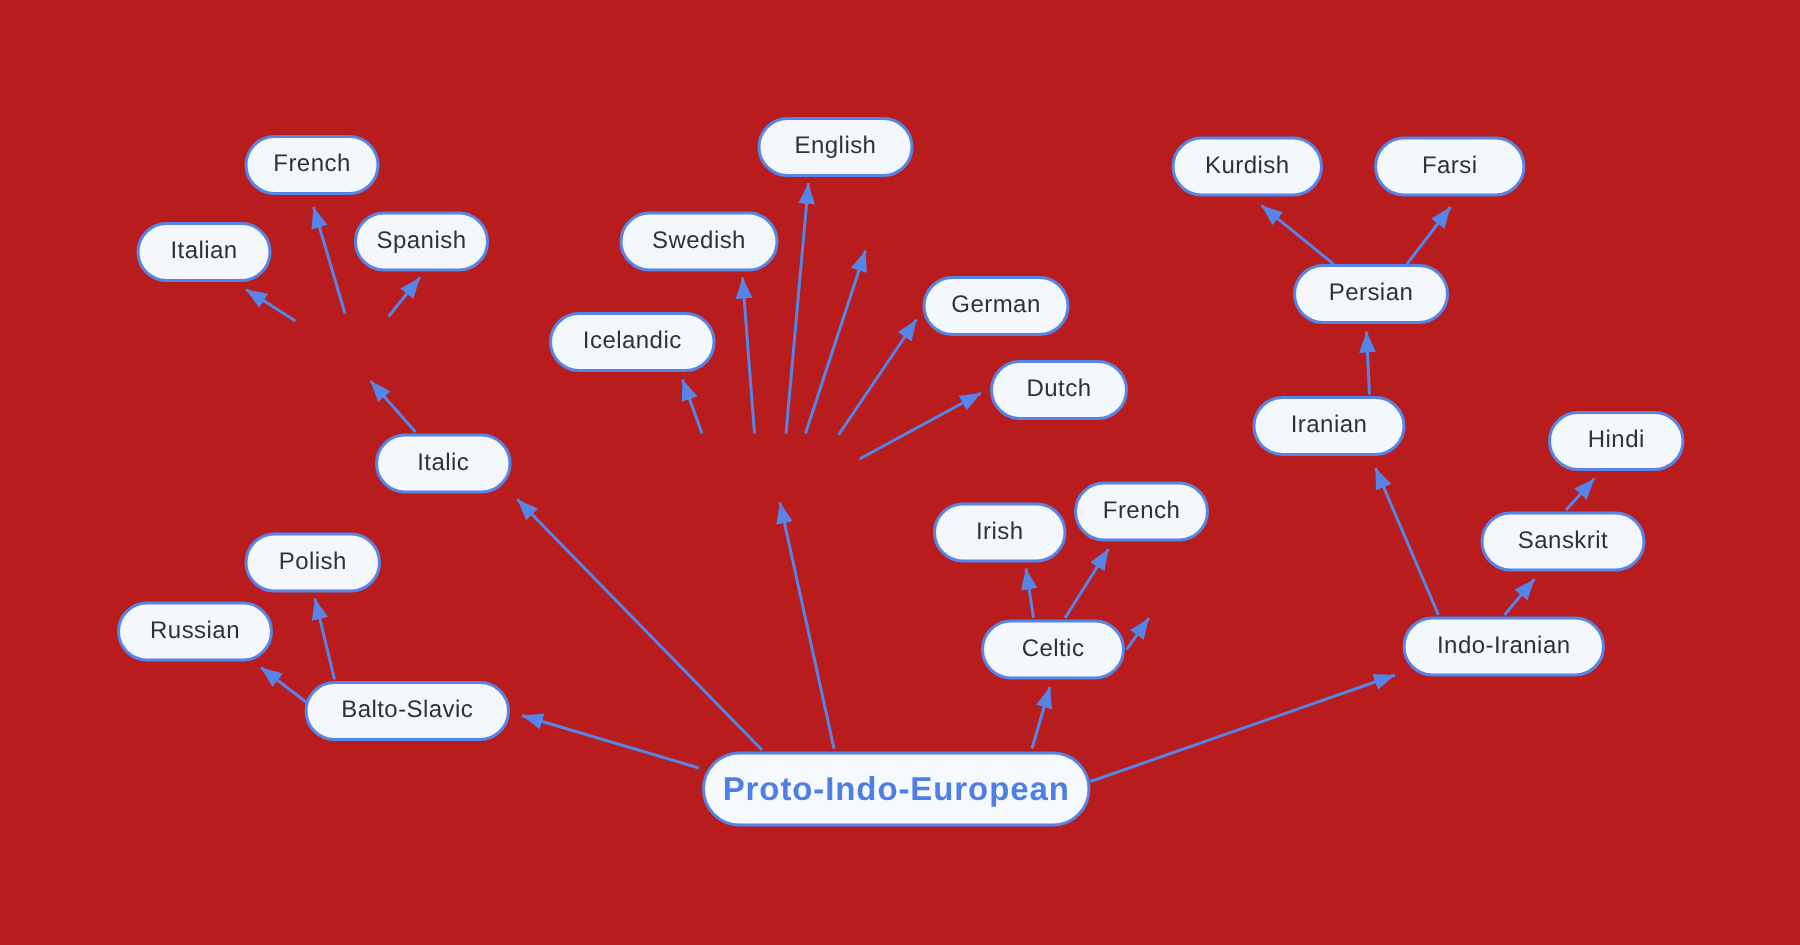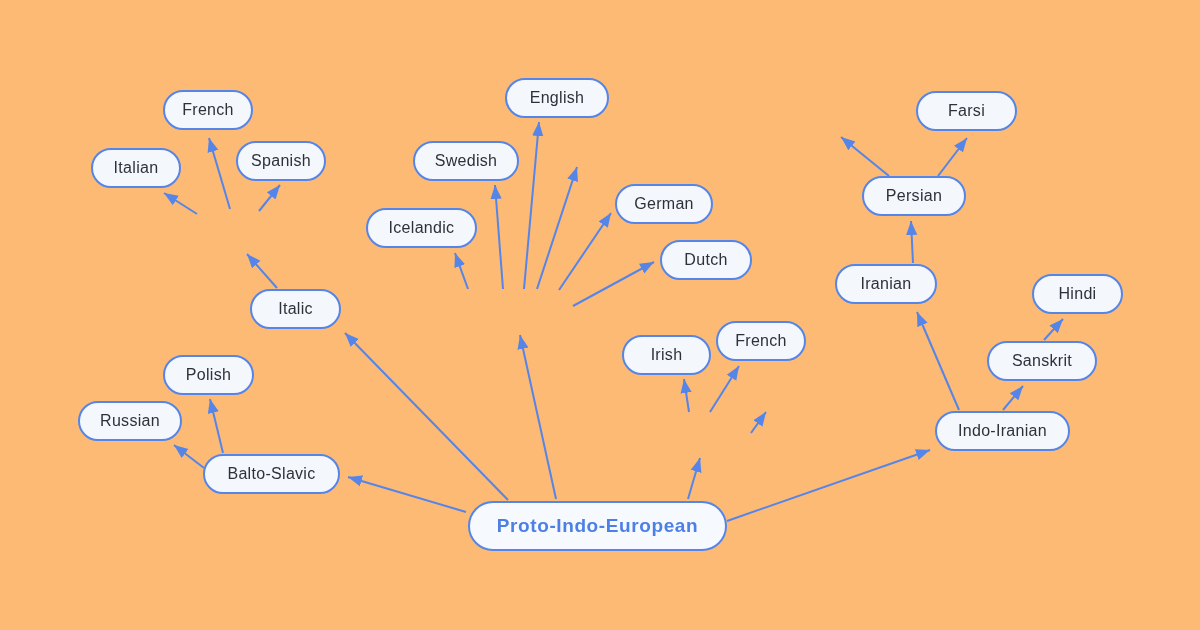--- a/index.html
+++ b/index.html
@@ -5,21 +5,21 @@
   html, body {
     margin: 0;
     padding: 0;
     background: #ffffff;
     font-family: "Liberation Sans", sans-serif;
   }
   #canvas {
     position: relative;
     width: 1200px;
     height: 630px;
-    background: #fdba74;
+    background: #b91c1c;
     overflow: hidden;
   }
   #edges {
     position: absolute;
     left: 0;
     top: 0;
     width: 1200px;
     height: 630px;
   }
   .node {
@@ -33,21 +33,21 @@
     align-items: center;
     justify-content: center;
     font-size: 16px;
     letter-spacing: 0.3px;
     color: #30303a;
     white-space: nowrap;
   }
   .node.root {
     height: 50px;
     border-radius: 25px;
-    font-size: 19px;
+    font-size: 22px;
     font-weight: 700;
     letter-spacing: 0.6px;
     color: #4e7fe5;
     background: #f6fafe;
   }
 </style>
 </head>
 <body>
 
 <div id="canvas">
@@ -94,25 +94,27 @@
   <div class="node" style="left:250px;top:289px;width:91px">Italic</div>
 
   <div class="node" style="left:366px;top:208px;width:111px">Icelandic</div>
   <div class="node" style="left:413px;top:141px;width:106px">Swedish</div>
   <div class="node" style="left:505px;top:78px;width:104px">English</div>
   <div class="node" style="left:615px;top:184px;width:98px">German</div>
   <div class="node" style="left:660px;top:240px;width:92px">Dutch</div>
 
   <div class="node" style="left:622px;top:335px;width:89px">Irish</div>
   <div class="node" style="left:716px;top:321px;width:90px">French</div>
+  <div class="node" style="left:654px;top:413px;width:96px">Celtic</div>
 
   <div class="node" style="left:163px;top:355px;width:91px">Polish</div>
   <div class="node" style="left:78px;top:401px;width:104px">Russian</div>
   <div class="node" style="left:203px;top:454px;width:137px">Balto-Slavic</div>
 
+  <div class="node" style="left:781px;top:91px;width:101px">Kurdish</div>
   <div class="node" style="left:916px;top:91px;width:101px">Farsi</div>
   <div class="node" style="left:862px;top:176px;width:104px">Persian</div>
   <div class="node" style="left:835px;top:264px;width:102px">Iranian</div>
   <div class="node" style="left:1032px;top:274px;width:91px">Hindi</div>
   <div class="node" style="left:987px;top:341px;width:110px">Sanskrit</div>
   <div class="node" style="left:935px;top:411px;width:135px">Indo-Iranian</div>
 
   <div class="node root" style="left:468px;top:501px;width:259px">Proto-Indo-European</div>
 
 </div>

